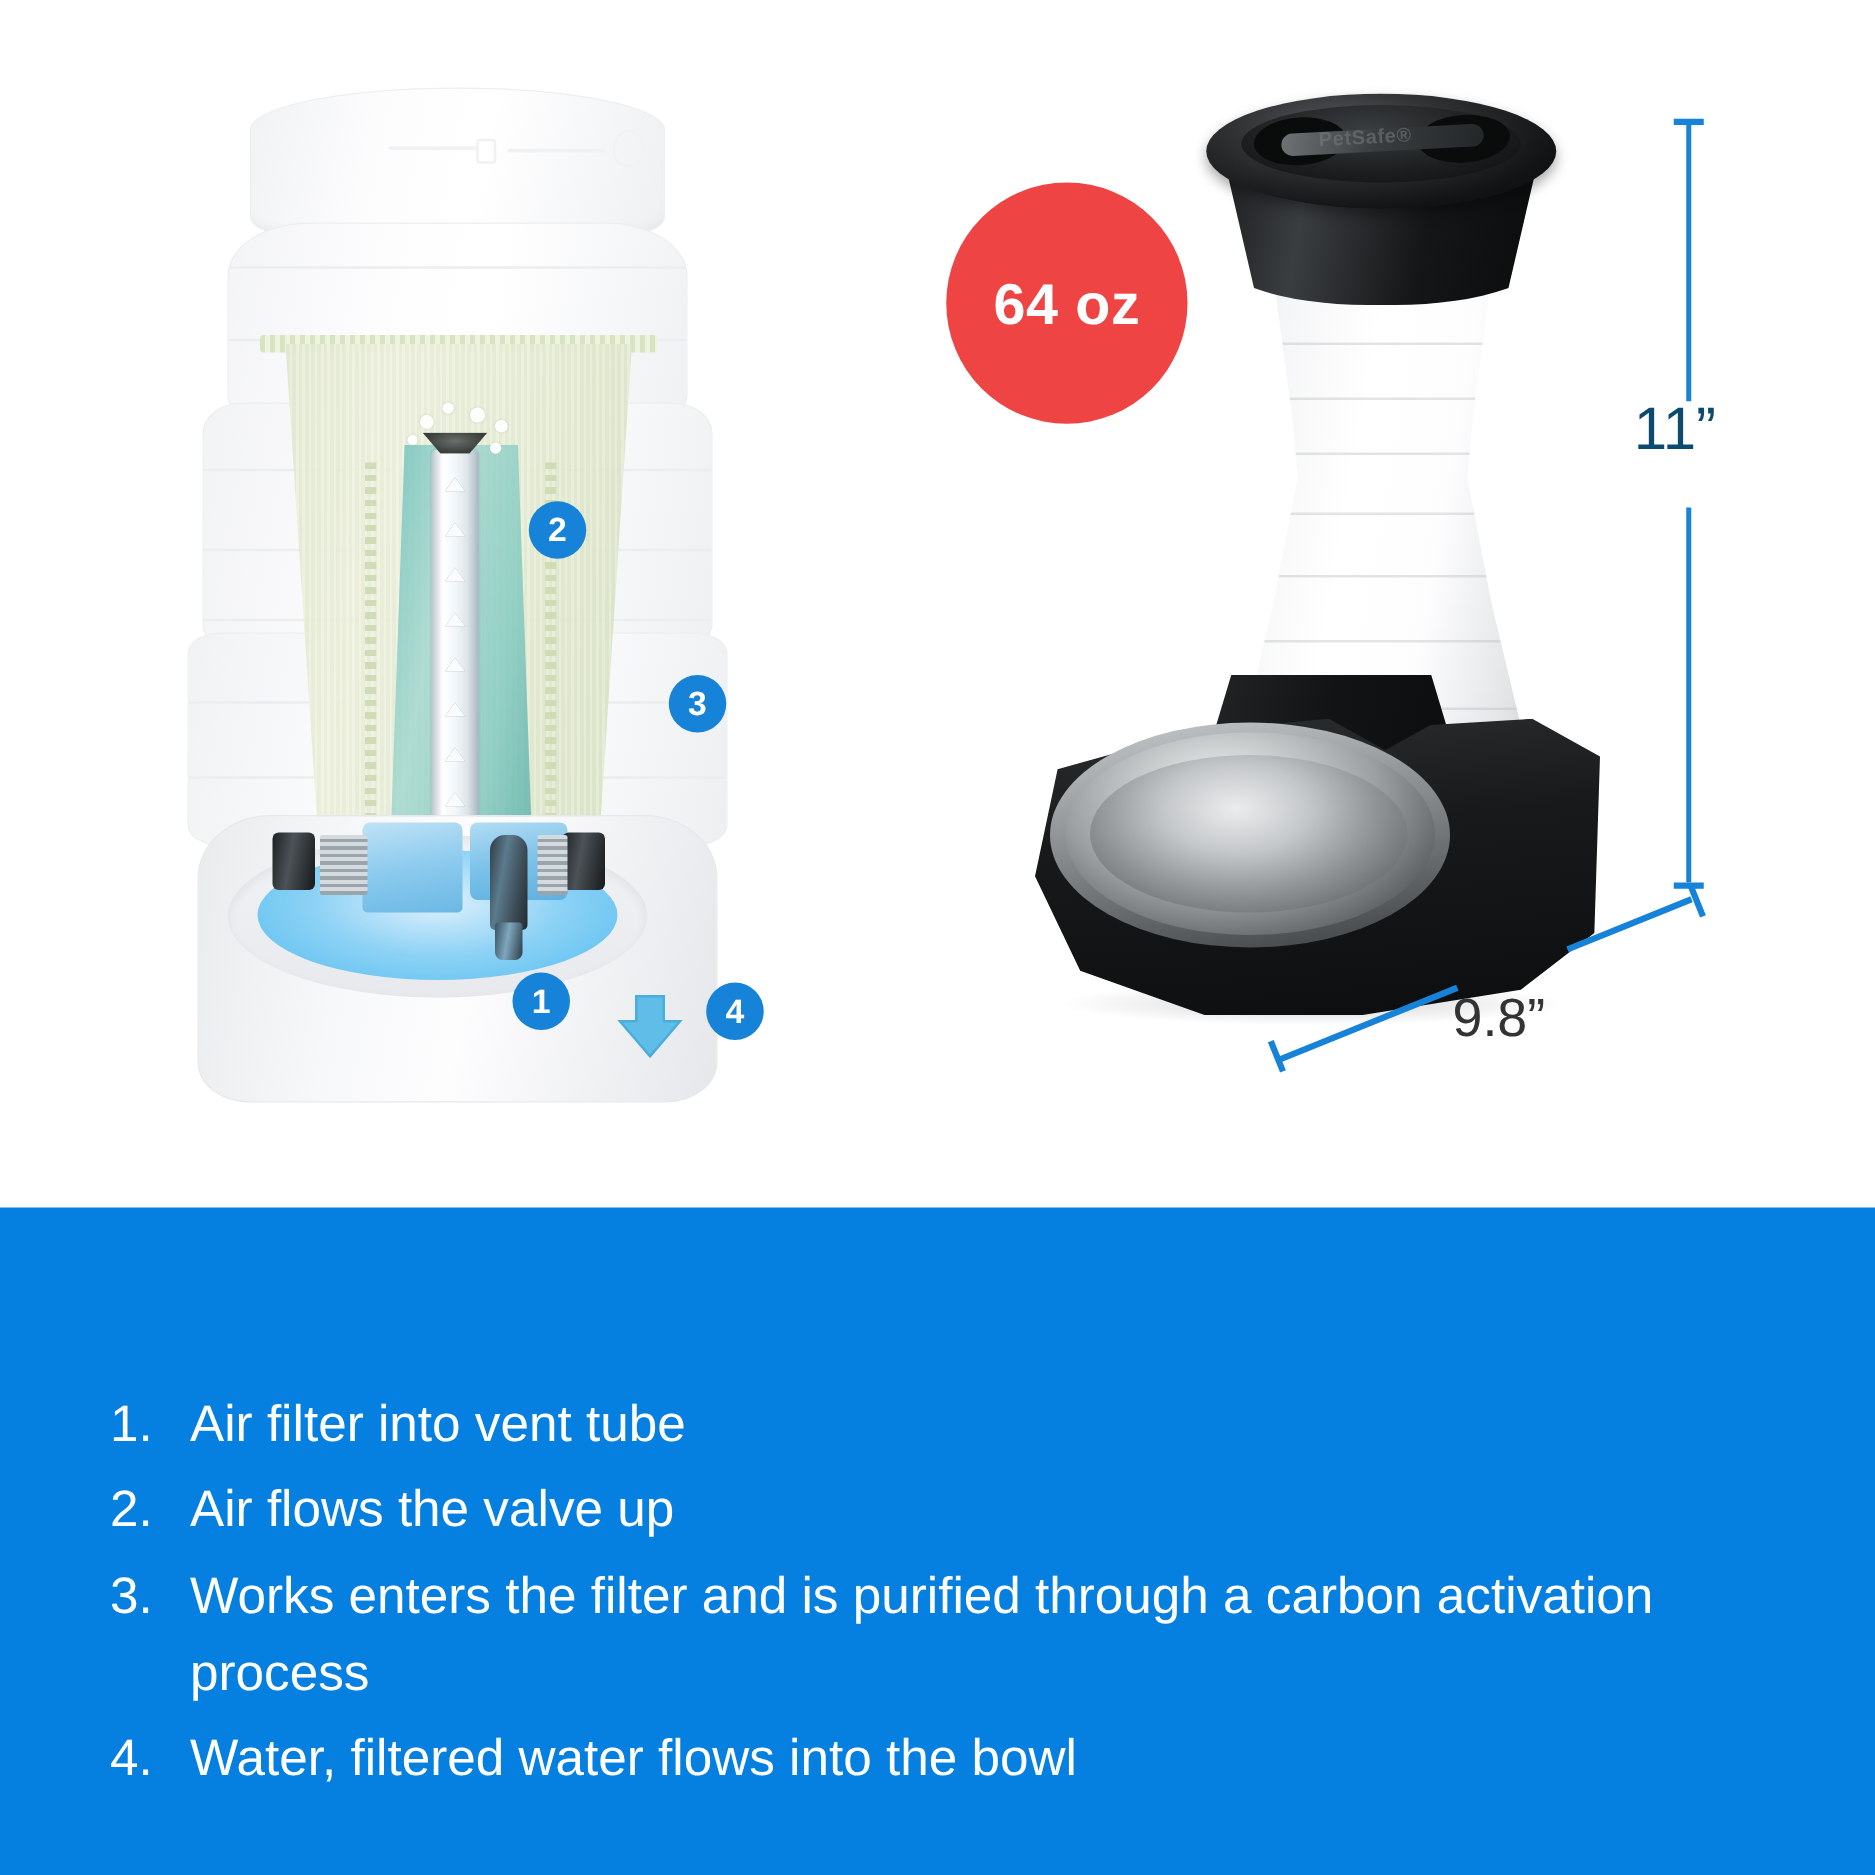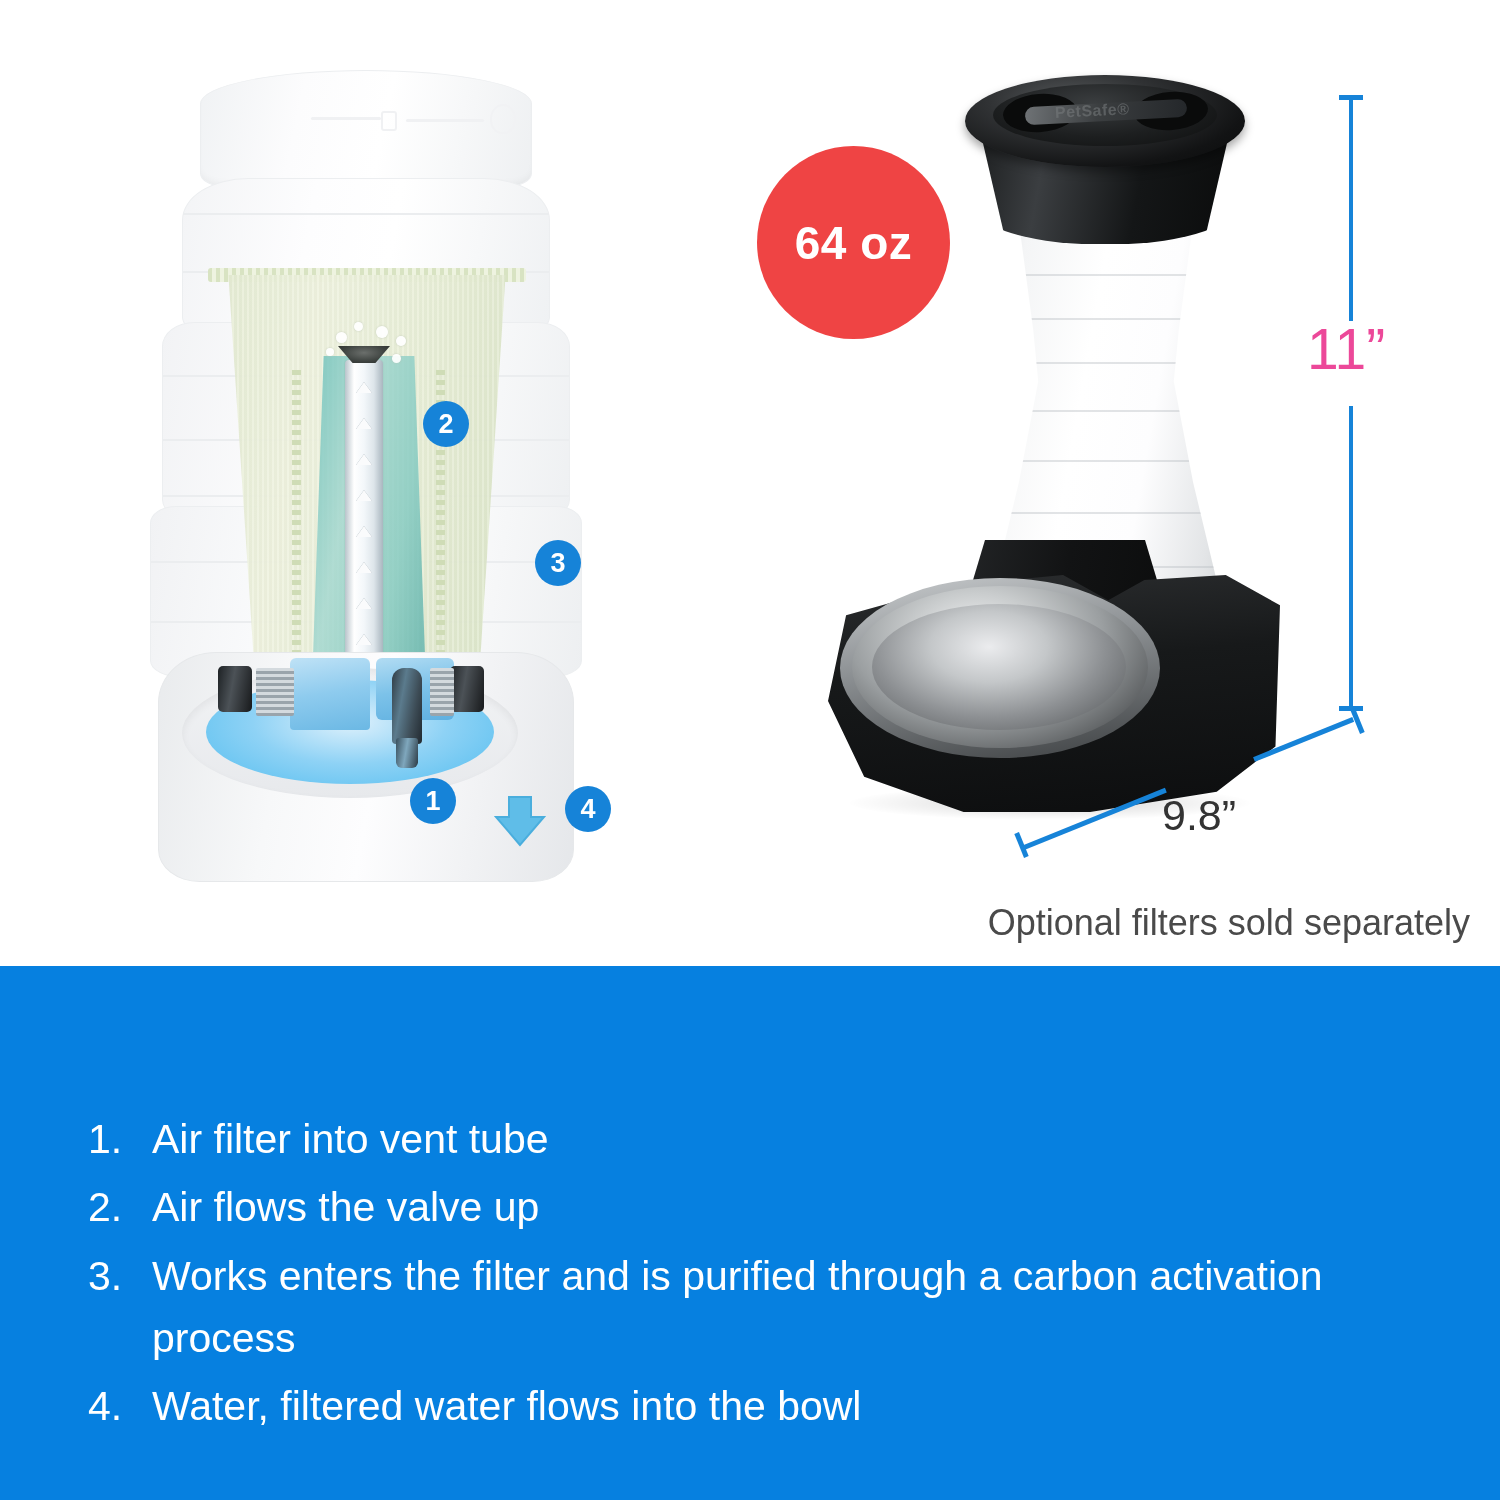--- a/index.html
+++ b/index.html
@@ -433,22 +433,22 @@
     position: absolute;
     left: -10px;
     width: 24px;
     height: 5px;
     background: #1683d8;
   }
   #dim-vert-label {
     position: absolute;
     left: 1307px;
     top: 316px;
-    font-size: 57px;
-    color: #ec4899;
+    font-size: 48px;
+    color: #0c4a6e;
     font-family: "Liberation Sans", sans-serif;
     white-space: nowrap;
   }
   .dim-diag {
     position: absolute;
     height: 5px;
     background: #1683d8;
     transform-origin: left center;
   }
   .dim-cap-diag {
@@ -644,21 +644,20 @@
       <div class="dim-cap-h" style="top:611px;"></div>
     </div>
     <div id="dim-vert-label">11”</div>
 
     <div class="dim-cap-diag" style="left:1019px; top:832px; transform:rotate(-22deg);"></div>
     <div class="dim-diag" style="left:1024px; top:845px; width:153px; transform:rotate(-22deg);"></div>
     <div class="dim-diag" style="left:1254px; top:757px; width:107px; transform:rotate(-22deg);"></div>
     <div class="dim-cap-diag" style="left:1355px; top:708px; transform:rotate(-22deg);"></div>
     <div id="dim-diag-label">9.8”</div>
 
-    <div id="caption">Optional filters sold separately</div>
   </div>
 
   <div id="blue-panel"></div>
 
 
   <ol id="hiw-list">
     <li>
       <span class="li-num">1.</span>
       <span class="li-text">Air filter into vent tube</span>
     </li>

